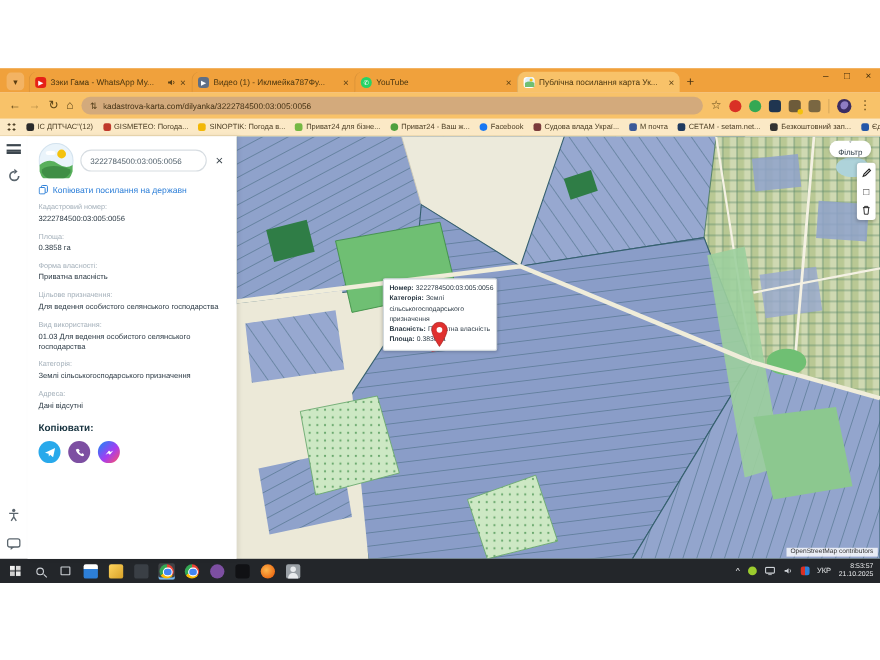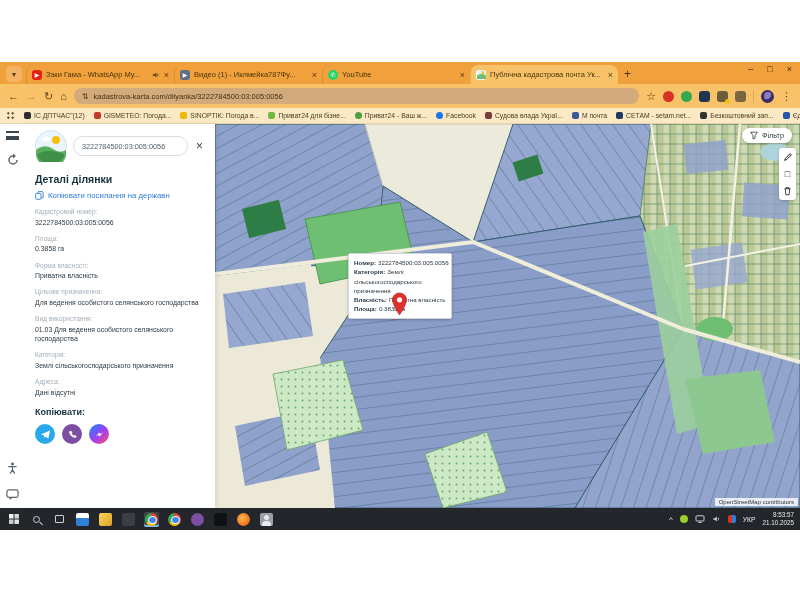--- a/index.html
+++ b/index.html
@@ -69,21 +69,21 @@
   .shareic { width:20px; height:20px; border-radius:50%; display:flex; align-items:center; justify-content:center; cursor:pointer; }
   .shareic.tg { background:#29a9eb; }
   .shareic.vb { background:#7d4fa2; }
   .shareic.ms { background:linear-gradient(135deg,#2e7df6 10%,#a43df2 55%,#f84f6e 95%); }
 
   .map { flex:1; position:relative; overflow:hidden; background:#ece9d8; }
   .mapsvg { position:absolute; inset:0; }
   .popup { position:absolute; left:133px; top:129px; width:104px; background:#fff; border:1px solid #cfd6db; border-radius:2px; box-shadow:0 1px 3px #0003; padding:4px 5px; font-size:6.2px; color:#2c3a45; line-height:1.5; z-index:20; }
   .pline b { font-weight:bold; margin-right:2px; }
   .marker { position:absolute; left:176px; top:168px; z-index:30; }
-  .filterbtn { position:absolute; top:4px; right:8px; height:15px; background:#fff; border:none; border-radius:8px; display:flex; align-items:center; gap:4px; padding:0 8px; font-size:7.3px; color:#2c3a45; font-family:inherit; box-shadow:0 1px 2px #0003; cursor:pointer; z-index:15; }
+  .filterbtn { position:absolute; top:4px; right:8px; height:15px; background:#fff; border:none; border-radius:8px; display:flex; align-items:center; gap:4px; padding:0 8px; font-size:7.3px; color:#2c3a45; font-family:inherit; box-shadow:0 1px 2px #0003; cursor:pointer; z-index:15;flex-direction:column; }
   .tools { position:absolute; top:24px; right:4px; width:17px; background:#fff; border-radius:3px; box-shadow:0 1px 3px #0003; display:flex; flex-direction:column; align-items:center; padding:3px 0; gap:5px; z-index:15; }
   .toolbtn { width:12px; height:12px; display:flex; align-items:center; justify-content:center; font-size:9px; color:#222; cursor:pointer; }
   .attribution { position:absolute; right:2px; bottom:2px; background:#ffffffcc; font-size:6px; color:#333; padding:1px 4px; z-index:15; }
 
   
   .taskbar { position:absolute; top:508px; left:0; width:800px; height:22px; background:#23262a; display:flex; align-items:center; padding:0 6px; gap:8px; }
   .tile { width:15px; height:15px; display:flex; align-items:center; justify-content:center; border-radius:2px; cursor:pointer; flex:0 0 auto; position:relative; }
   .tile.activeapp { background:#ffffff22; box-shadow:inset 0 -2px 0 #76b9ed; }
   .winlogo { width:10px; height:10px; background:
      conic-gradient(from 0deg at 50% 50%, #d8d8d8 0 25%, #e9e9e9 0 50%, #cfcfcf 0 75%, #f2f2f2 0); -webkit-mask:conic-gradient(#000 0 0) 0 0/4.5px 4.5px space; mask:conic-gradient(#000 0 0) 0 0/4.5px 4.5px space; }
@@ -138,21 +138,21 @@
       </div>
 
       <div class="tab active">
         <span class="fav kk">
           <svg width="9" height="9" viewBox="0 0 10 10">
               <circle cx="5" cy="5" r="5" fill="#dff0fa"></circle>
               <path d="M0 6 Q5 3 10 6 L10 10 L0 10 Z" fill="#6fbf73"></path>
               <circle cx="6.5" cy="3" r="1.6" fill="#f4c20d"></circle>
             </svg>
         </span>
-        <span class="tlabel">Публічна кадастрова почта Ук...</span>
+        <span class="tlabel">Публічна посилання карта Ук...</span>
         <span class="tclose">×</span>
       </div>
 
       <div class="newtab">+</div>
 
       <div class="wincontrols">
         <span>–</span>
         <span>□</span>
         <span>×</span>
       </div>
@@ -254,21 +254,20 @@
             <path d="M3 24 Q12 18 29 24 L29 27 A15.5 15.5 0 0 1 3 27 Z" fill="#3f8f46"></path>
             <circle cx="21" cy="10" r="4" fill="#f4c20d"></circle>
             <ellipse cx="11" cy="9" rx="4.5" ry="2" fill="#ffffff"></ellipse>
           </svg>
           <div class="searchpill">
               <span>3222784500:03:005:0056</span>
             </div>
           <span class="closex">×</span>
         </div>
 
-        <div class="ptitle">Деталі ділянки</div>
 
         <div class="copylink">
           <svg width="9" height="9" viewBox="0 0 10 10">
               <rect x="0.7" y="2.7" width="6" height="6.5" rx="1" fill="none" stroke="#2d7fd8" stroke-width="1"></rect>
               <path d="M3 2.7 V1.7 a1 1 0 0 1 1-1 h4 a1 1 0 0 1 1 1 v5 a1 1 0 0 1 -1 1 h-1" fill="none" stroke="#2d7fd8" stroke-width="1"></path>
             </svg>
           <span>Копіювати посилання на державн</span>
         </div>
 
         <div class="field">

